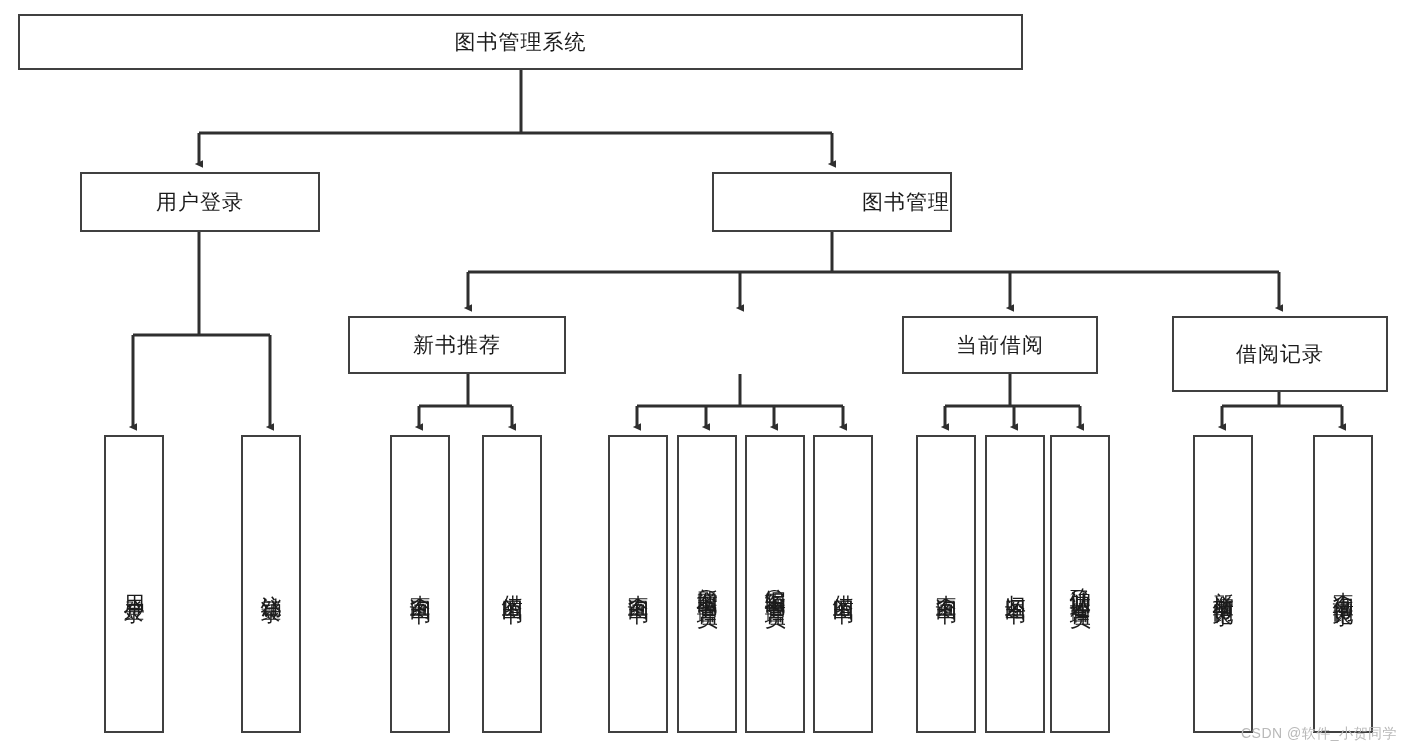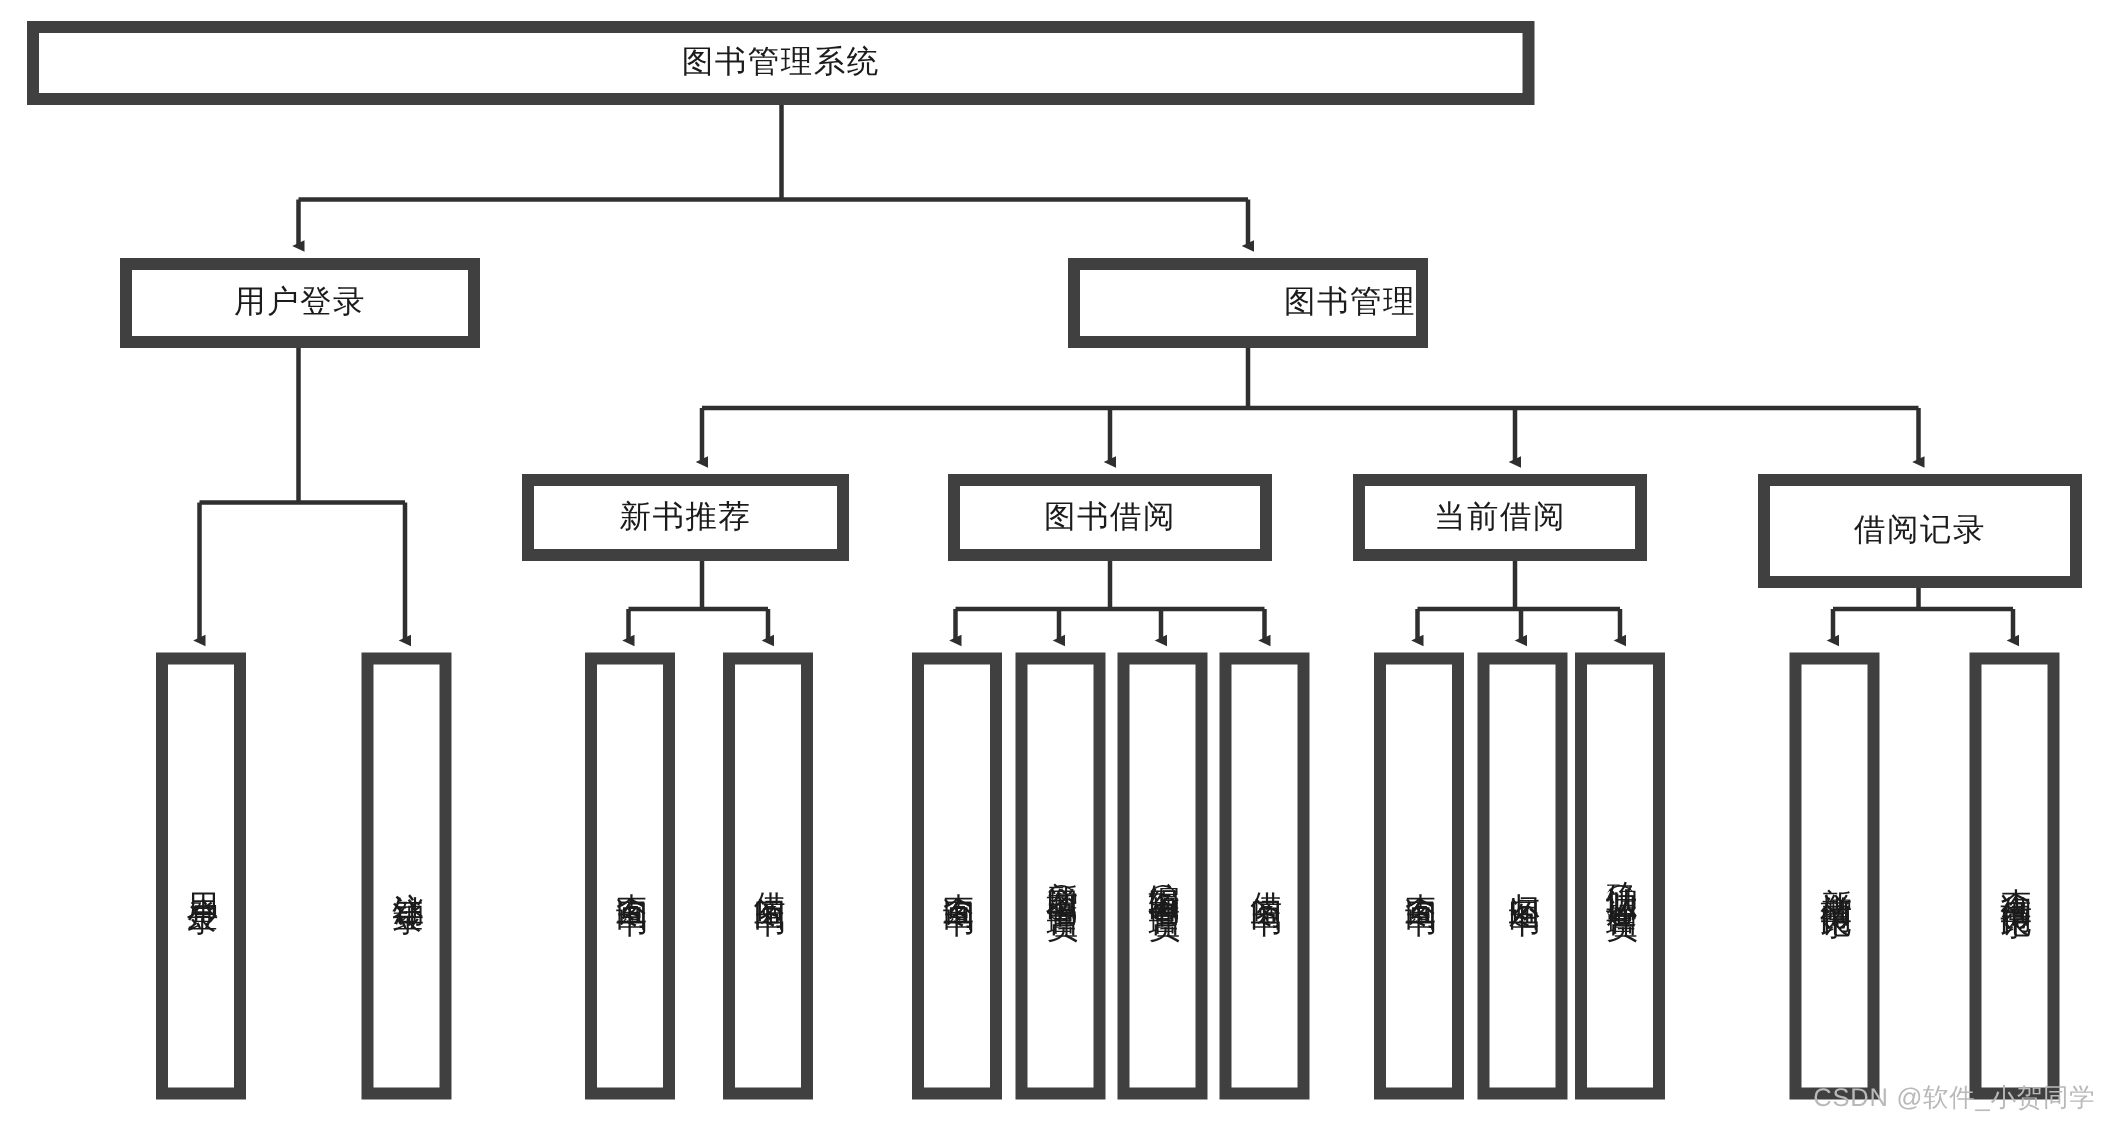--- a/index.html
+++ b/index.html
@@ -23,21 +23,21 @@
     left: 0;
     top: 0;
     width: 1405px;
     height: 747px;
     pointer-events: none;
   }
   .node {
     position: absolute;
     box-sizing: border-box;
     background: #ffffff;
-    border: 8px solid #404040;
+    border: 2px solid #404040;
     display: flex;
     align-items: center;
     justify-content: center;
     color: #1b1b1b;
     z-index: 2;
   }
   .node-h {
     font-size: 21px;
     letter-spacing: 1px;
     line-height: 1.1;
@@ -52,21 +52,21 @@
     text-orientation: upright;
     -webkit-writing-mode: vertical-rl;
     letter-spacing: 3px;
     white-space: nowrap;
     display: block;
   }
   .watermark {
     position: absolute;
     right: 8px;
     bottom: 4px;
-    font-size: 17px;
+    font-size: 14px;
     color: #b9b9b9;
     letter-spacing: 0.5px;
     z-index: 3;
     white-space: nowrap;
   }
 </style>
 </head>
 <body>
 
 <div id="canvas">
@@ -128,23 +128,20 @@
   <div class="node node-h" style="left:80px; top:172px; width:240px; height:60px;">
     <span>用户登录</span>
   </div>
   <div class="node node-h" style="left:712px; top:172px; width:240px; height:60px;justify-content:flex-end;">
     <span>图书管理</span>
   </div>
 
   <div class="node node-h" style="left:348px; top:316px; width:218px; height:58px;">
     <span>新书推荐</span>
   </div>
-  <div class="node node-h" style="left:632px; top:316px; width:216px; height:58px;">
-    <span>图书借阅</span>
-  </div>
   <div class="node node-h" style="left:902px; top:316px; width:196px; height:58px;">
     <span>当前借阅</span>
   </div>
   <div class="node node-h" style="left:1172px; top:316px; width:216px; height:76px;">
     <span>借阅记录</span>
   </div>
 
   <div class="node node-v" style="left:104px; top:435px; width:60px; height:298px;">
     <span class="vtext">用户登录</span>
   </div>

